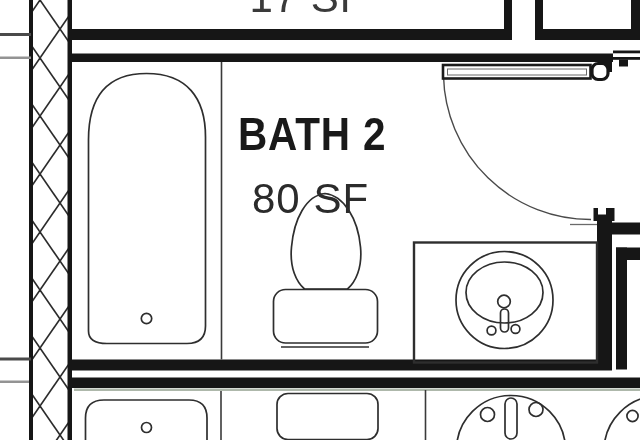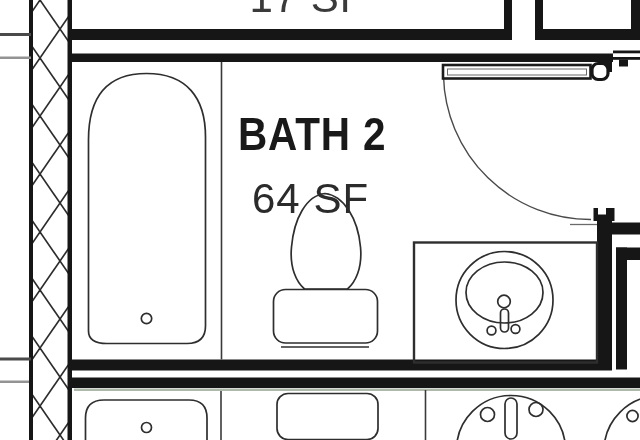--- a/index.html
+++ b/index.html
@@ -22,21 +22,21 @@
   }
   svg.linework{position:absolute;left:0;top:0;z-index:2;}
 </style>
 </head>
 <body>
 
 <div class="plan">
 
   <div class="label label-17">17 SF</div>
   <div class="label label-bath2">BATH 2</div>
-  <div class="label label-44">64 SF</div>
+  <div class="label label-44">80 SF</div>
 
   <svg class="linework" width="640" height="440" viewBox="0 0 640 440">
     <defs>
       <pattern id="hatch" width="40" height="58" patternUnits="userSpaceOnUse">
         <line x1="0" y1="0" x2="40" y2="58" stroke="#2b2b2b" stroke-width="1.6"></line>
         <line x1="0" y1="58" x2="40" y2="0" stroke="#2b2b2b" stroke-width="1.6"></line>
       </pattern>
     </defs>
 
     <g>

